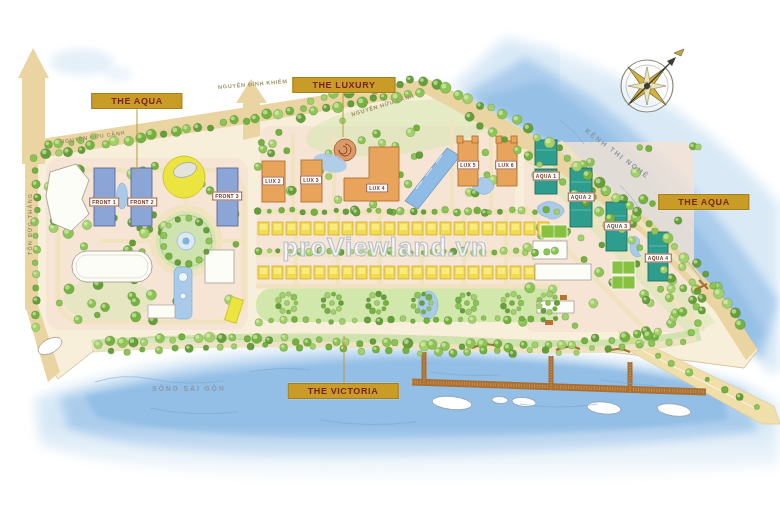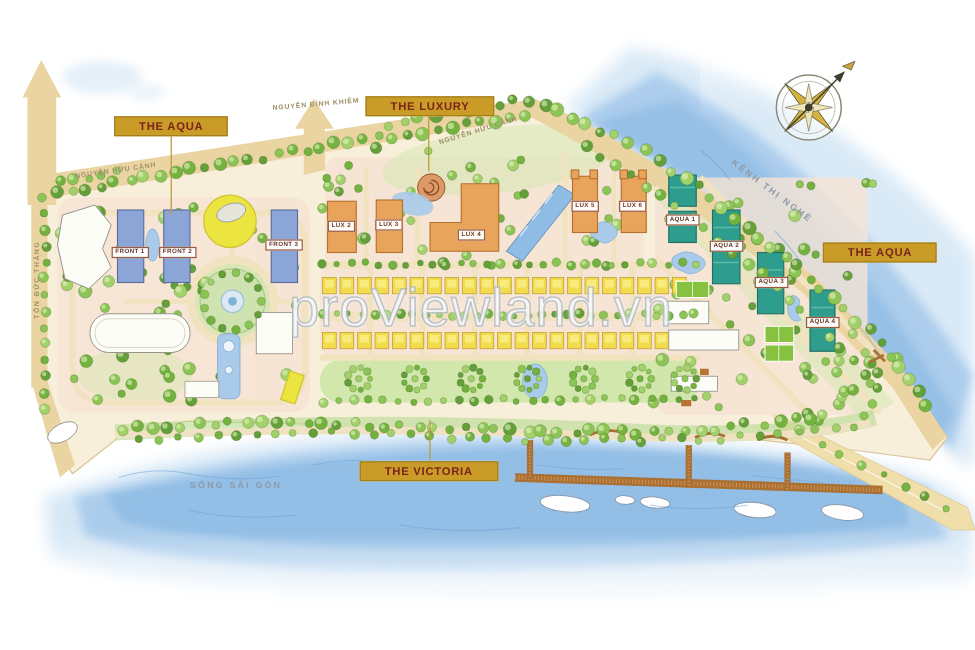--- a/index.html
+++ b/index.html
@@ -10,21 +10,21 @@
   .ov{position:absolute;white-space:nowrap}
   .zone-label{background:var(--zone_label_bg,#c99c28);color:var(--zone_label_text,#7a241c);
     font-size:9px;font-weight:bold;letter-spacing:.6px;padding:2px 19px;
     border:1px solid #a3801e;transform:translate(-50%,-50%);box-shadow:0 0 0 .5px rgba(255,255,255,.35)}
   .pill{background:rgba(255,255,255,.96);border:.5px solid #9a5a40;color:#6e3a28;
     font-size:5px;font-weight:bold;letter-spacing:.3px;line-height:7px;padding:0 2px;
     transform:translate(-50%,-50%)}
   .street{color:#a08f68;font-size:5.5px;font-weight:bold;letter-spacing:.7px}
   .street.big{font-size:7px;letter-spacing:1.8px;color:#8d99a8;font-weight:bold}
   .watermark{left:385px;top:247px;transform:translate(-50%,-50%);
-    font-size:43px;font-weight:normal;letter-spacing:1px;
+    font-size:26px;font-weight:bold;letter-spacing:1px;
     color:rgba(255,255,255,.62);-webkit-text-stroke:1.2px rgba(150,160,172,.55);
     text-shadow:0 0 3px rgba(255,255,255,.8),0 0 1px rgba(120,130,140,.45)}
 </style>
 </head>
 <body>
 
 <div class="stage">
 
 <svg class="art" width="780" height="520" viewBox="0 0 780 520">
   <defs>
@@ -1118,21 +1118,21 @@
 <div class="ov street" style="left:27px;top:255px;transform:rotate(-90deg);transform-origin:0 0;letter-spacing:1.2px">TÔN ĐỨC THẮNG</div>
 <div class="ov street" style="left:60px;top:134px;transform:rotate(-8deg)">NGUYỄN HỮU CẢNH</div>
 <div class="ov street" style="left:218px;top:81px;transform:rotate(-5deg)">NGUYỄN ĐÌNH KHIÊM</div>
 <div class="ov street" style="left:350px;top:102px;transform:rotate(-17deg)">NGUYỄN HỮU CẢNH</div>
 <div class="ov street big" style="left:588px;top:127px;transform:rotate(37deg);transform-origin:0 0">KÊNH THỊ NGHÈ</div>
 <div class="ov street big" style="left:152px;top:385px">SÔNG SÀI GÒN</div>
 
 <div class="ov zone-label" style="left:137px;top:101px">THE AQUA</div>
 <div class="ov zone-label" style="left:344px;top:85px">THE LUXURY</div>
 <div class="ov zone-label" style="left:704px;top:202px">THE AQUA</div>
-<div class="ov zone-label" style="left:343px;top:377px">THE VICTORIA</div>
+<div class="ov zone-label" style="left:343px;top:391px">THE VICTORIA</div>
 
 <div class="ov pill" style="left:104px;top:202px">FRONT 1</div>
 <div class="ov pill" style="left:142px;top:202px">FRONT 2</div>
 <div class="ov pill" style="left:227px;top:196px">FRONT 3</div>
 <div class="ov pill" style="left:273px;top:181px">LUX 2</div>
 <div class="ov pill" style="left:311px;top:180px">LUX 3</div>
 <div class="ov pill" style="left:377px;top:188px">LUX 4</div>
 <div class="ov pill" style="left:468px;top:165px">LUX 5</div>
 <div class="ov pill" style="left:506px;top:165px">LUX 6</div>
 <div class="ov pill" style="left:546px;top:176px">AQUA 1</div>

